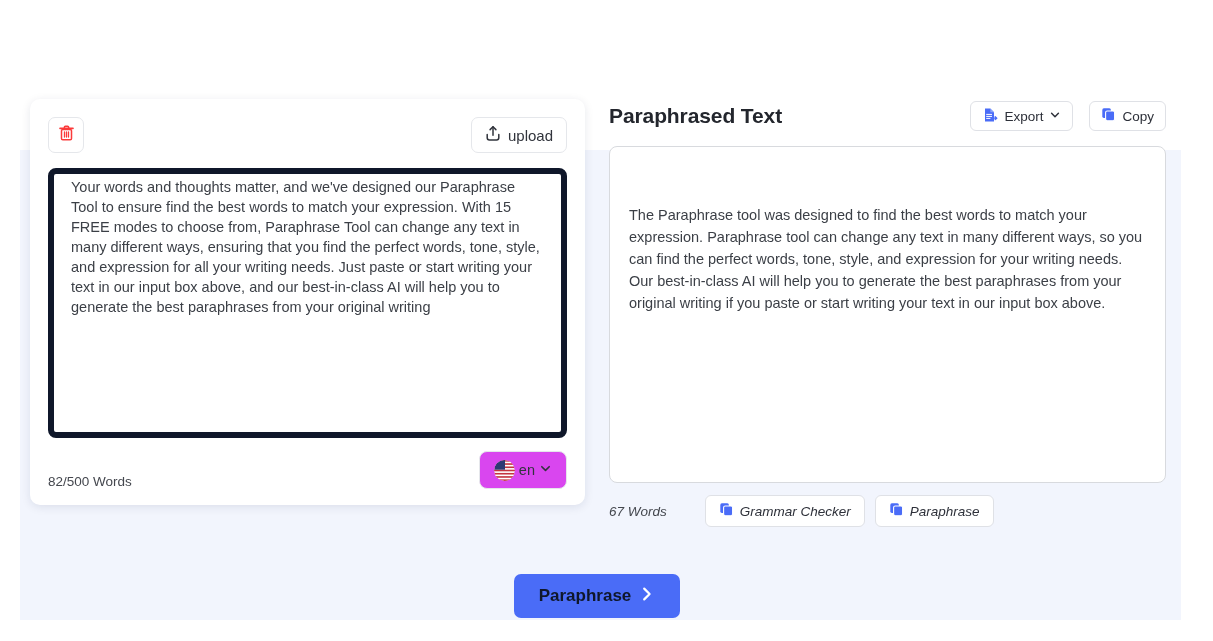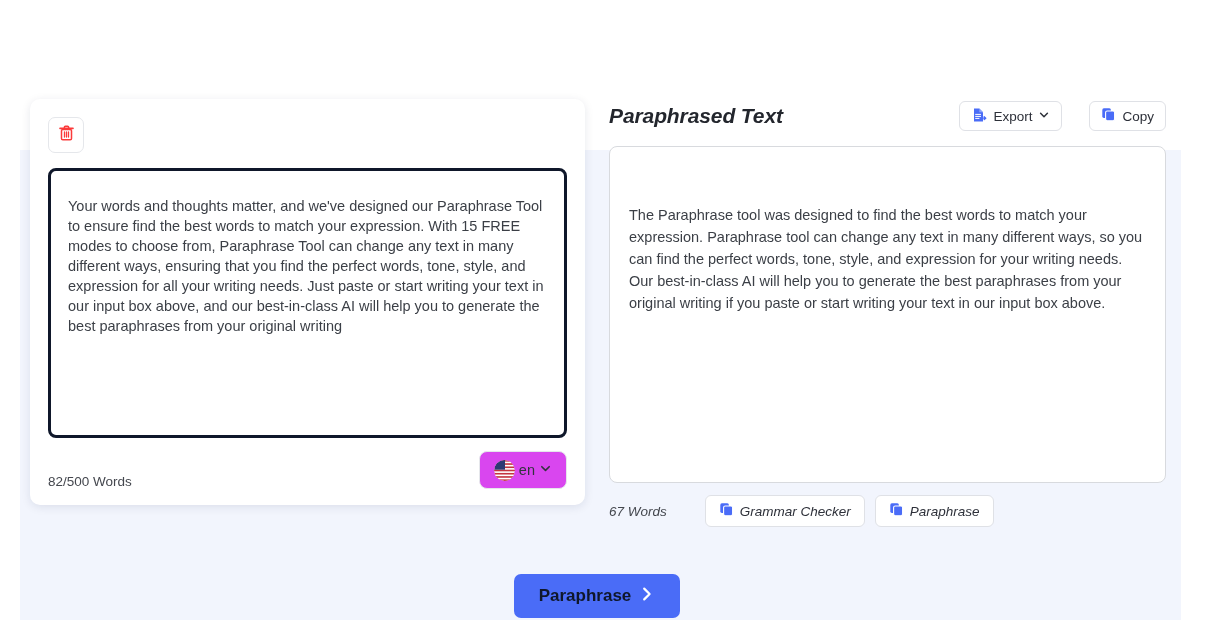--- a/index.html
+++ b/index.html
@@ -102,23 +102,23 @@
     gap: 7px;
     cursor: pointer;
     font-size: 15px;
     color: #31343c;
   }
 
   .editor {
     margin-top: 15px;
     width: 519px;
     height: 270px;
-    border: 3px solid #0f172a;
+    border: 6px solid #0f172a;
     border-radius: 8px;
-    padding: 25px 17px;
+    padding: 3px 17px;
     overflow: hidden;
   }
   .editor p {
     font-size: 14.5px;
     line-height: 20px;
     color: #3b3f46;
   }
 
   .left-footer {
     margin-top: 13px;
@@ -166,23 +166,22 @@
     display: flex;
     align-items: center;
     justify-content: space-between;
     height: 34px;
   }
   .right-title {
     font-size: 21px;
     font-weight: bold;
     color: #23262d;
     letter-spacing: -0.1px;
-    font-style: italic;
-  }
-  .head-actions { display: flex; gap: 27px; }
+  }
+  .head-actions { display: flex; gap: 16px; }
 
   .pill-btn {
     height: 30px;
     padding: 0 11px;
     border: 1px solid #dfe1e6;
     border-radius: 6px;
     background: #ffffff;
     display: flex;
     align-items: center;
     gap: 6px;
@@ -258,20 +257,30 @@
         <span>
           <svg width="17" height="18" viewBox="0 0 17 18" fill="none" aria-hidden="true">
             <path d="M2 4.4h13" stroke="#fb3b3b" stroke-width="1.6" stroke-linecap="round"></path>
             <path d="M6.4 4.4V3.1c0-.5.4-.9.9-.9h2.4c.5 0 .9.4.9.9v1.3" stroke="#fb3b3b" stroke-width="1.5"></path>
             <rect x="3.5" y="5.4" width="10" height="10.3" rx="1.3" stroke="#fb3b3b" stroke-width="1.5"></rect>
             <path d="M6.5 8v5M8.5 8v5M10.5 8v5" stroke="#fb3b3b" stroke-width="1.3" stroke-linecap="round"></path>
           </svg>
         </span>
       </div>
 
+      <div class="upload-btn">
+        <span>
+          <svg width="16" height="17" viewBox="0 0 16 17" fill="none" aria-hidden="true">
+            <path d="M8 1.8v8.4" stroke="#31343c" stroke-width="1.5" stroke-linecap="round"></path>
+            <path d="M5.1 4.6L8 1.7l2.9 2.9" stroke="#31343c" stroke-width="1.5" stroke-linecap="round" stroke-linejoin="round"></path>
+            <path d="M2.2 9.6v3.2c0 1.2 1 2.2 2.2 2.2h7.2c1.2 0 2.2-1 2.2-2.2V9.6" stroke="#31343c" stroke-width="1.5" stroke-linecap="round"></path>
+          </svg>
+        </span>
+        <span>upload</span>
+      </div>
     </div>
 
     <div class="editor">
       <p>Your words and thoughts matter, and we've designed our Paraphrase Tool to ensure find the best words to match your expression. With 15 FREE modes to choose from, Paraphrase Tool can change any text in many different ways, ensuring that you find the perfect words, tone, style, and expression for all your writing needs. Just paste or start writing your text in our input box above, and our best-in-class AI will help you to generate the best paraphrases from your original writing</p>
     </div>
 
     <div class="left-footer">
       <div class="wordcount">82/500 Words</div>
 
       <div class="lang-btn">

